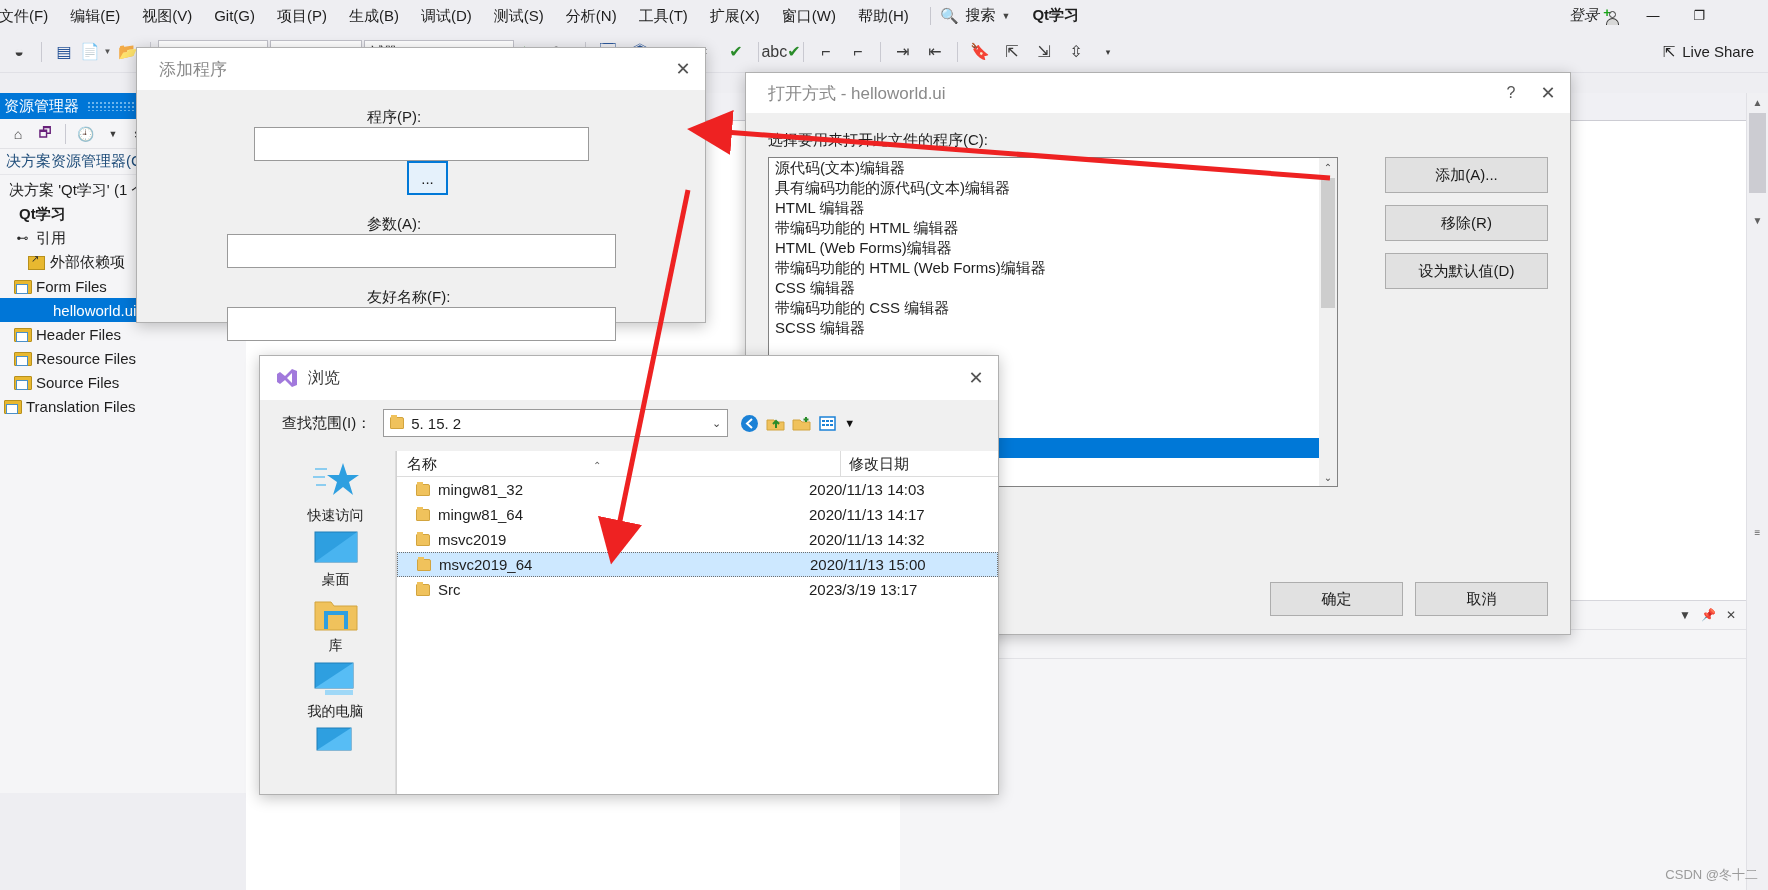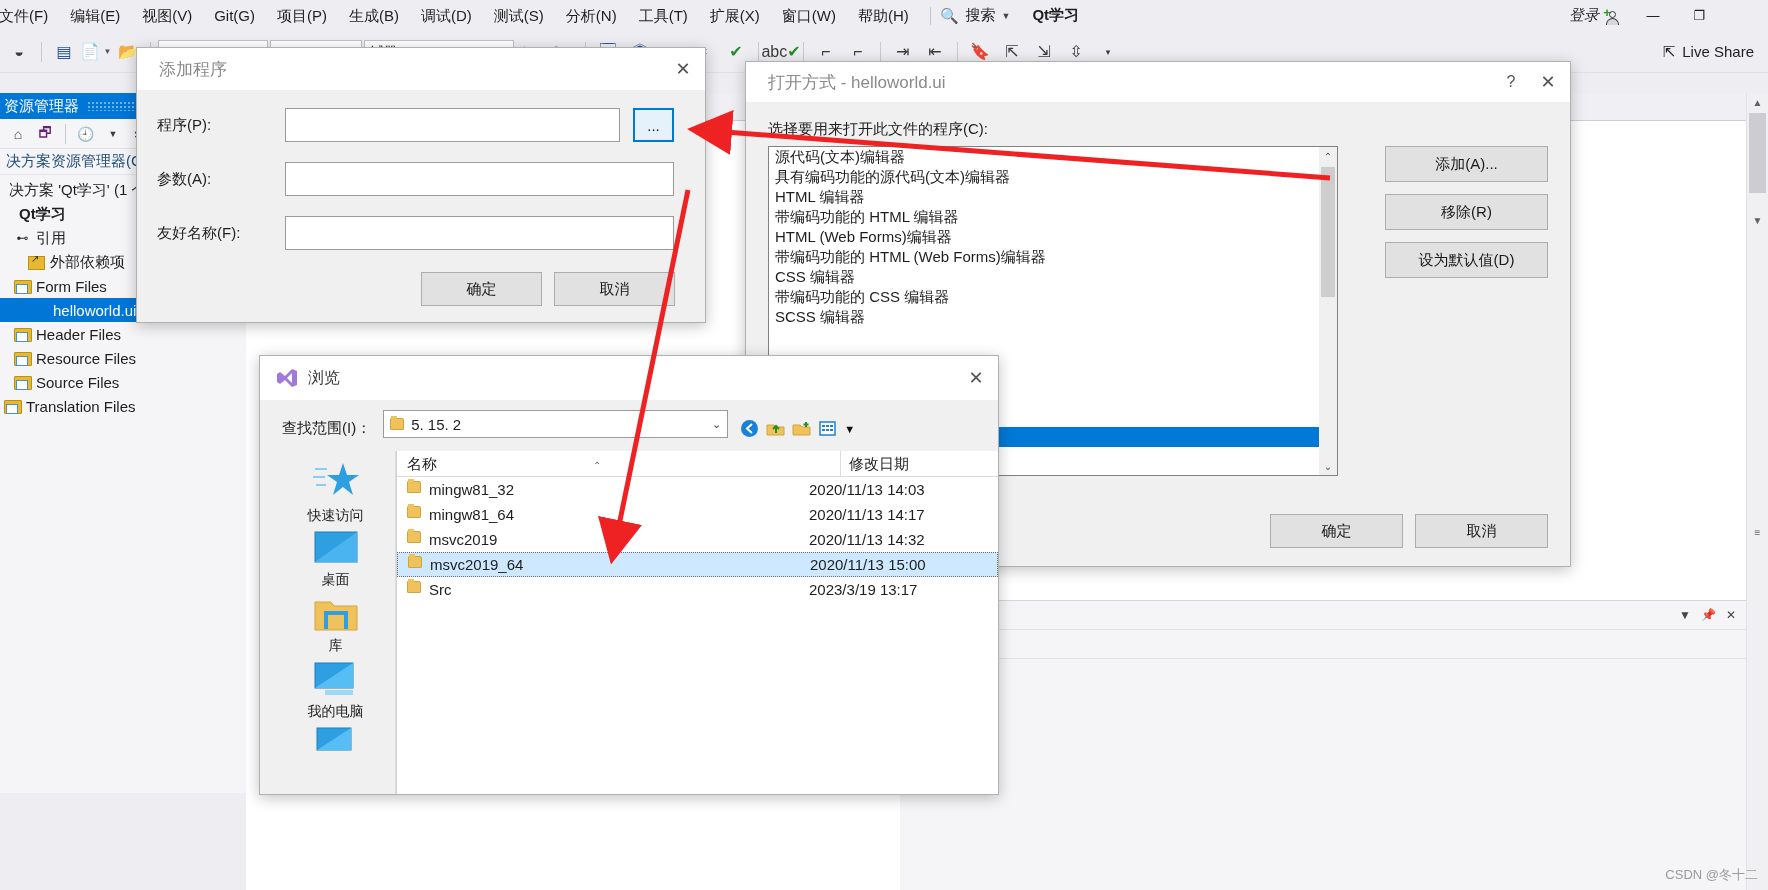--- a/index.html
+++ b/index.html
@@ -92,71 +92,71 @@
   .dlg { position:absolute; background:#f0f0f0; border:1px solid #b0b0b0;
          box-shadow:0 3px 14px rgba(0,0,0,.24); }
   .dlg-cap { background:#fff; display:flex; align-items:center; }
   .dlg-title { color:#8a8a8a; font-size:17px; }
   .dlg-x { margin-left:auto; width:44px; text-align:center; color:#555; font-size:18px; cursor:default; }
   .dlg-q { width:30px; text-align:center; color:#555; font-size:16px; }
 
   
   #dlg-add { left:136px; top:47px; width:570px; height:276px; }
   #dlg-add .dlg-cap { height:42px; padding-left:22px; }
-  .frm-row { display:flex; align-items:center; }
+  .frm-row { display:flex; align-items:center;flex-direction:column; }
   .frm-lbl { width:148px; padding-left:20px; font-size:15px; }
   .frm-in { height:34px; background:#fff; border:1px solid #9a9a9a; }
   .btn {
     background:#e1e1e1; border:1px solid #adadad; font-size:15px;
     display:flex; align-items:center; justify-content:center; color:#1a1a1a;
   }
   .btn.focus { border:2px solid #0078d7; background:#e5f1fb; }
 
   
-  #dlg-open { left:745px; top:61px; width:826px; height:506px; }
+  #dlg-open { left:745px; top:72px; width:826px; height:563px; }
   #dlg-open .dlg-cap { height:40px; padding-left:22px; }
   .ow-prompt { position:absolute; left:22px; top:58px; font-size:15px; }
   .ow-list { position:absolute; left:22px; top:84px; width:570px; height:330px;
              background:#fff; border:1px solid #828282; overflow:hidden; }
   .ow-item { height:20px; line-height:20px; padding-left:6px; font-size:15px; white-space:nowrap; }
   .ow-item.sel { background:#0078d7; color:#fff; }
   .ow-sb { position:absolute; right:0; top:0; width:18px; height:100%; background:#f0f0f0; }
   .ow-sb .ar { height:18px; display:flex; align-items:center; justify-content:center; font-size:10px; color:#505050; }
   .ow-sb .thumb { position:absolute; left:2px; width:14px; background:#cdcdcd; }
   .ow-btns { position:absolute; right:22px; top:84px; width:163px; }
   .ow-btns .btn { height:36px; margin-bottom:12px; }
   .ow-bottom { position:absolute; right:22px; bottom:18px; display:flex; gap:12px; }
   .ow-bottom .btn { width:133px; height:34px; }
 
   
   #dlg-browse { left:259px; top:355px; width:740px; height:440px; }
   #dlg-browse .dlg-cap { height:44px; padding-left:16px; gap:10px; }
   .vs-logo { width:22px; height:20px; position:relative; }
-  .look-row { position:absolute; left:22px; top:52px; right:16px; height:30px; display:flex; align-items:flex-end; gap:12px; }
+  .look-row { position:absolute; left:22px; top:52px; right:16px; height:30px; display:flex; align-items:center; gap:12px; }
   .look-lbl { font-size:15px; }
   .look-combo { width:345px; height:28px; background:#fff; border:1px solid #9a9a9a;
                 display:flex; align-items:center; padding:0 6px; gap:7px; font-size:15px; }
   .look-combo .cv { margin-left:auto; font-size:11px; color:#444; }
   .nav-ics { display:flex; align-items:center; gap:7px; }
   .nav-ic { width:19px; height:19px; position:relative; display:inline-block; }
   .places {
     position:absolute; left:16px; top:95px; width:120px; bottom:0;
     background:#f0f0f0; border-right:1px solid #dcdcdc;
     display:flex; flex-direction:column; align-items:center; padding-top:10px; gap:6px;
   }
   .place { display:flex; flex-direction:column; align-items:center; gap:3px; width:100%; }
   .place .plabel { font-size:14px; }
   .flist { position:absolute; left:136px; top:95px; right:0; bottom:0; background:#fff; border-left:1px solid #d2d2d2; }
   .flist-hdr { height:26px; display:flex; border-bottom:1px solid #dcdcdc; font-size:15px; position:relative; }
   .col-name { width:444px; padding-left:10px; line-height:26px; border-right:1px solid #dcdcdc; position:relative; }
   .col-date { padding-left:8px; line-height:26px; }
   .sort-caret { position:absolute; left:196px; top:2px; font-size:10px; color:#666; }
   .frow { height:25px; display:flex; align-items:center; font-size:15px; }
   .frow.sel { background:#cde8ff; border:1px dotted #6f6f6f; }
-  .frow .fn { width:404px; padding-left:10px; display:flex; gap:8px; }
+  .frow .fn { width:404px; padding-left:19px; display:flex; align-items:center; gap:8px; }
   .frow .fd { padding-left:8px; }
   .fic { width:14px; height:12px; background:#f0c25c; border:1px solid #d2a43e;
          border-radius:1px 2px 1px 1px; position:relative; display:inline-block; }
   .fic::before { content:""; position:absolute; left:0; top:-3px; width:6px; height:3px; background:#f0c25c; }
 
   
   .arrow-svg { position:absolute; left:0; top:0; width:1768px; height:890px; pointer-events:none; }
 
   .watermark { position:absolute; right:10px; bottom:6px; font-size:13px; color:#9a9a9a; }
 </style>

